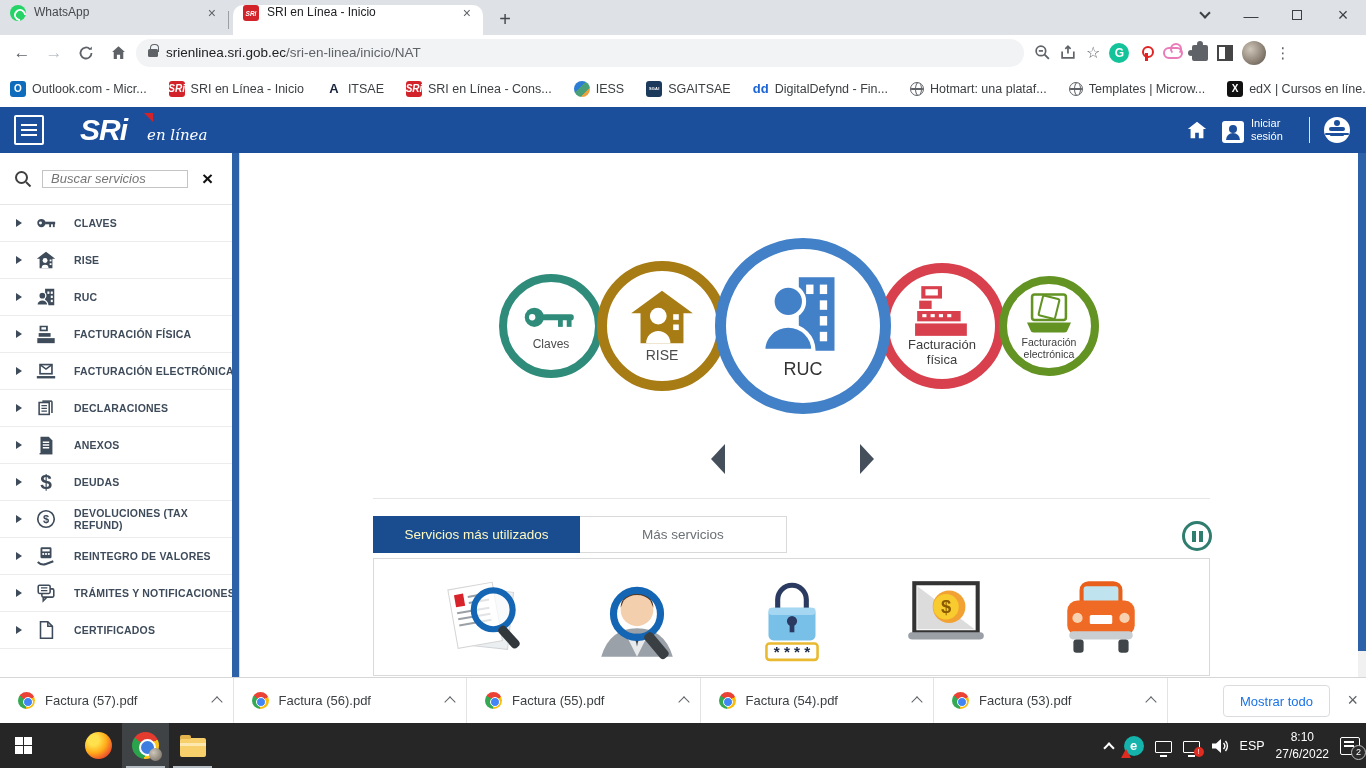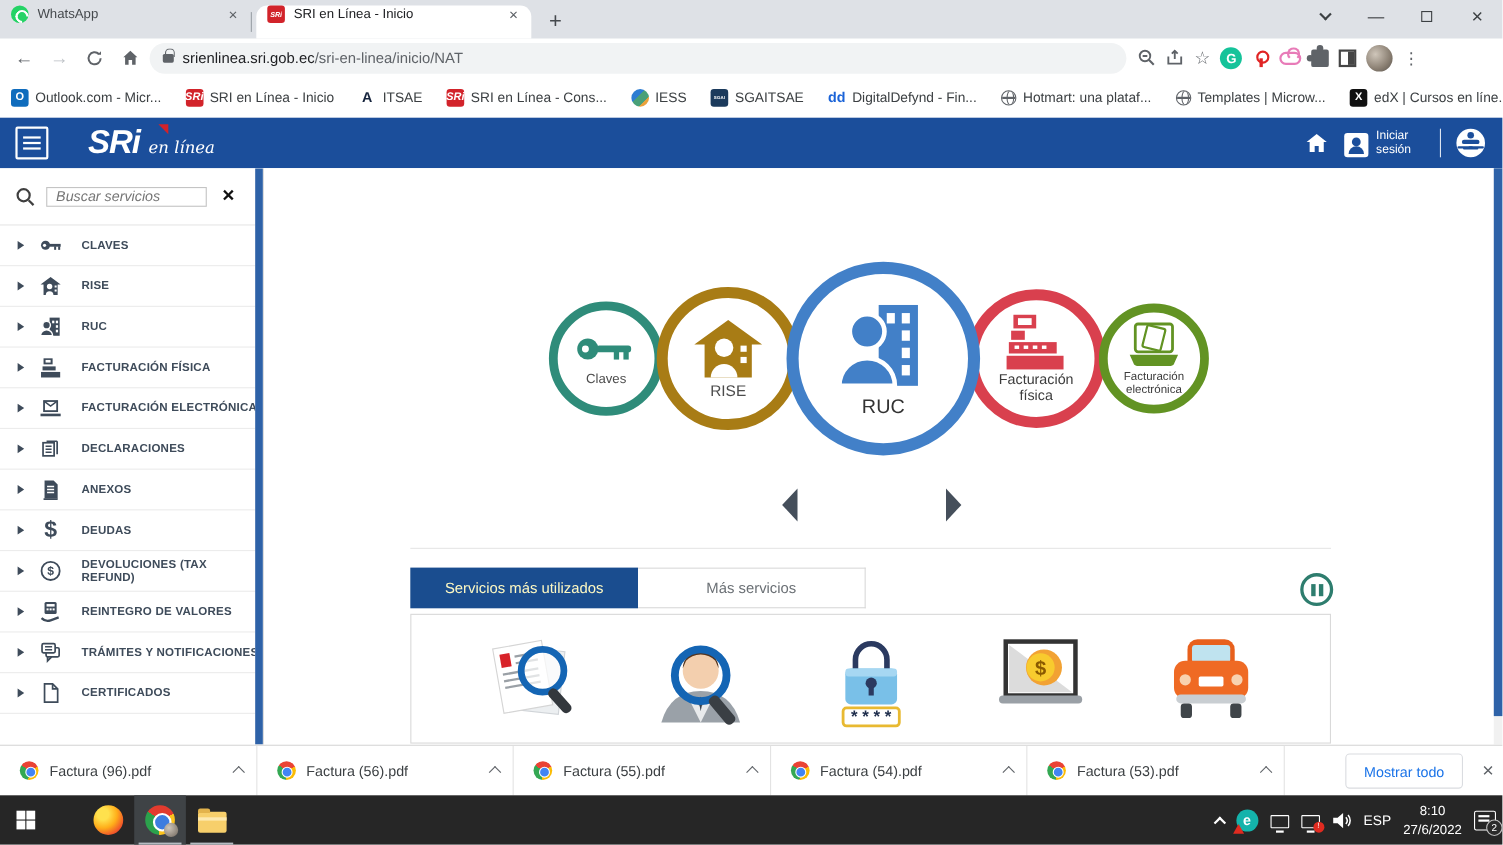--- a/index.html
+++ b/index.html
@@ -63,21 +63,21 @@
   .globe:before{content:"";position:absolute;top:5.5px;left:-1px;right:-1px;height:1.5px;background:#5f6368}
   .globe:after{content:"";position:absolute;top:-1px;bottom:-1px;left:4px;width:5px;border:1.5px solid #5f6368;border-radius:50%}
 
   
   .sriheader{height:46px;background:#1b4e9b;display:flex;align-items:center;padding:0 14px;color:#fff;position:relative}
   .hamb{width:30px;height:30px;border:2px solid #fff;border-radius:2px;display:flex;flex-direction:column;justify-content:center;gap:3px;align-items:center}
   .hamb i{display:block;width:16px;height:2px;background:#fff}
   .logo{display:flex;align-items:baseline;margin-left:36px;position:relative}
   .logo .sri{font-size:30px;font-weight:800;font-style:italic;letter-spacing:-1px}
   .logo .tri{position:absolute;left:64px;top:0;width:0;height:0;border-left:9px solid transparent;border-top:9px solid #d2232a}
-  .logo .script{font-family:"DejaVu Serif",serif;font-style:italic;font-size:15px;margin-left:8px}
+  .logo .script{font-family:"DejaVu Serif",serif;font-style:italic;font-size:15px;margin-left:20px}
   .hdr-right{position:absolute;right:16px;top:0;height:46px;display:flex;align-items:center;gap:14px}
   .home-w{width:22px;height:22px}
   .loginbox{display:flex;align-items:flex-end;gap:7px}
   .personsq{width:22px;height:22px;background:#fff;border-radius:3px;position:relative}
   .personsq:before{content:"";position:absolute;left:7px;top:4px;width:8px;height:8px;border-radius:50%;background:#1b4e9b}
   .personsq:after{content:"";position:absolute;left:4px;top:12px;width:14px;height:7px;border-radius:7px 7px 0 0;background:#1b4e9b}
   .loginlbl{font-size:11px;line-height:1.2;width:44px}
   .hdr-div{width:1px;height:26px;background:rgba(255,255,255,.85)}
   .acc{width:26px;height:26px;border-radius:50%;background:#fff;position:relative}
   .acc:before{content:"";position:absolute;left:10px;top:3px;width:6px;height:6px;border-radius:50%;background:#1b4e9b}
@@ -593,21 +593,21 @@
     </div>
 
     <div class="pagebar">
         <div class="pthumb"></div>
       </div>
   </div>
 
   <div class="downloads">
     <div class="ditem">
         <span class="chromeball"></span>
-        <span class="dname">Factura (96).pdf</span>
+        <span class="dname">Factura (57).pdf</span>
         <span class="chev-up"></span>
       </div>
     <div class="ditem">
         <span class="chromeball"></span>
         <span class="dname">Factura (56).pdf</span>
         <span class="chev-up"></span>
       </div>
     <div class="ditem">
         <span class="chromeball"></span>
         <span class="dname">Factura (55).pdf</span>

